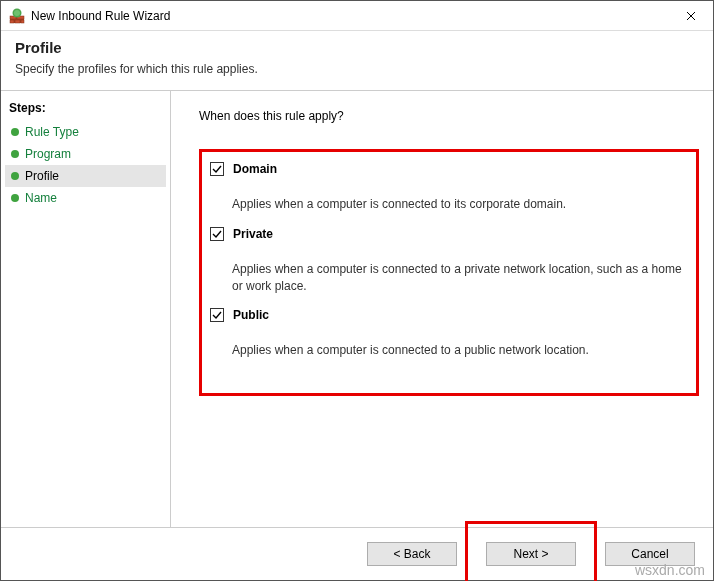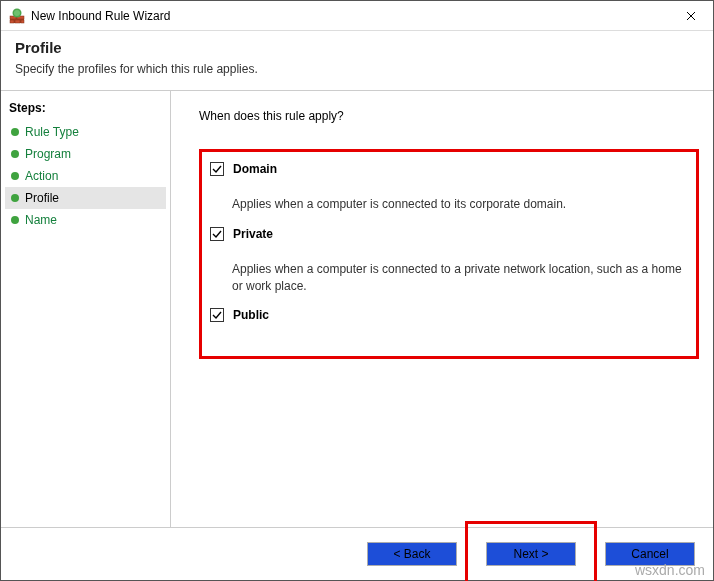--- a/index.html
+++ b/index.html
@@ -23,21 +23,21 @@
     .main { flex: 1; padding: 18px 14px 14px 28px; position: relative; }
     .prompt { font-size: 12px; margin-bottom: 26px; }
     .options-box { border: 3px solid #e60000; padding: 10px 14px 20px 8px; width: 500px; }
     .opt { margin-bottom: 14px; }
     .opt-head { display: flex; align-items: center; gap: 9px; }
     .chk { width: 14px; height: 14px; border: 1px solid #333; display: inline-flex; align-items: center; justify-content: center; background: #fff; flex-shrink: 0; }
     .chk svg { width: 10px; height: 10px; }
     .opt-label { font-weight: 700; font-size: 12px; }
     .opt-desc { font-size: 12px; color: #333; margin-left: 22px; margin-top: 20px; line-height: 1.4; max-width: 450px; }
     .footer { height: 52px; display: flex; align-items: center; justify-content: flex-end; padding: 0 18px; gap: 8px; background: #fff; }
-    .btn { width: 90px; height: 24px; border: 1px solid #adadad; background: #1d4ed8; font-size: 12px; font-family: inherit; cursor: pointer; }
+    .btn { width: 90px; height: 24px; border: 1px solid #adadad; background: #e5e5e5; font-size: 12px; font-family: inherit; cursor: pointer; }
     .btn-wrap { border: 3px solid #e60000; padding: 18px; display: inline-flex; }
     .watermark { position: absolute; right: 8px; bottom: 2px; font-size: 14px; color: #aaa; }
   </style>
 </head>
 <body>
 
 <div class="window">
 
   <div class="titlebar">
     <span class="icon">
@@ -68,24 +68,20 @@
   <div class="body">
     <div class="sidebar">
       <div class="sidebar-title">Steps:</div>
       <div class="step">
         <span class="dot"></span>
         <span class="label">Rule Type</span>
       </div>
       <div class="step">
         <span class="dot"></span>
         <span class="label">Program</span>
-      </div>
-      <div class="step">
-        <span class="dot"></span>
-        <span class="label">Action</span>
       </div>
       <div class="step active">
         <span class="dot"></span>
         <span class="label">Profile</span>
       </div>
       <div class="step">
         <span class="dot"></span>
         <span class="label">Name</span>
       </div>
     </div>
@@ -120,20 +116,21 @@
 
         <div class="opt">
           <div class="opt-head">
             <span class="chk">
               <svg viewBox="0 0 10 10">
                   <path d="M1 5 L4 8 L9 2" stroke="#000" stroke-width="1.4" fill="none"></path>
                 </svg>
             </span>
             <span class="opt-label">Public</span>
           </div>
+          <div class="opt-desc">Applies when a computer is connected to a public network location.</div>
         </div>
       </div>
     </div>
   </div>
 
   <div class="footer">
     <button class="btn">&lt; Back</button>
     <span class="btn-wrap">
       <button class="btn">Next &gt;</button>
     </span>

